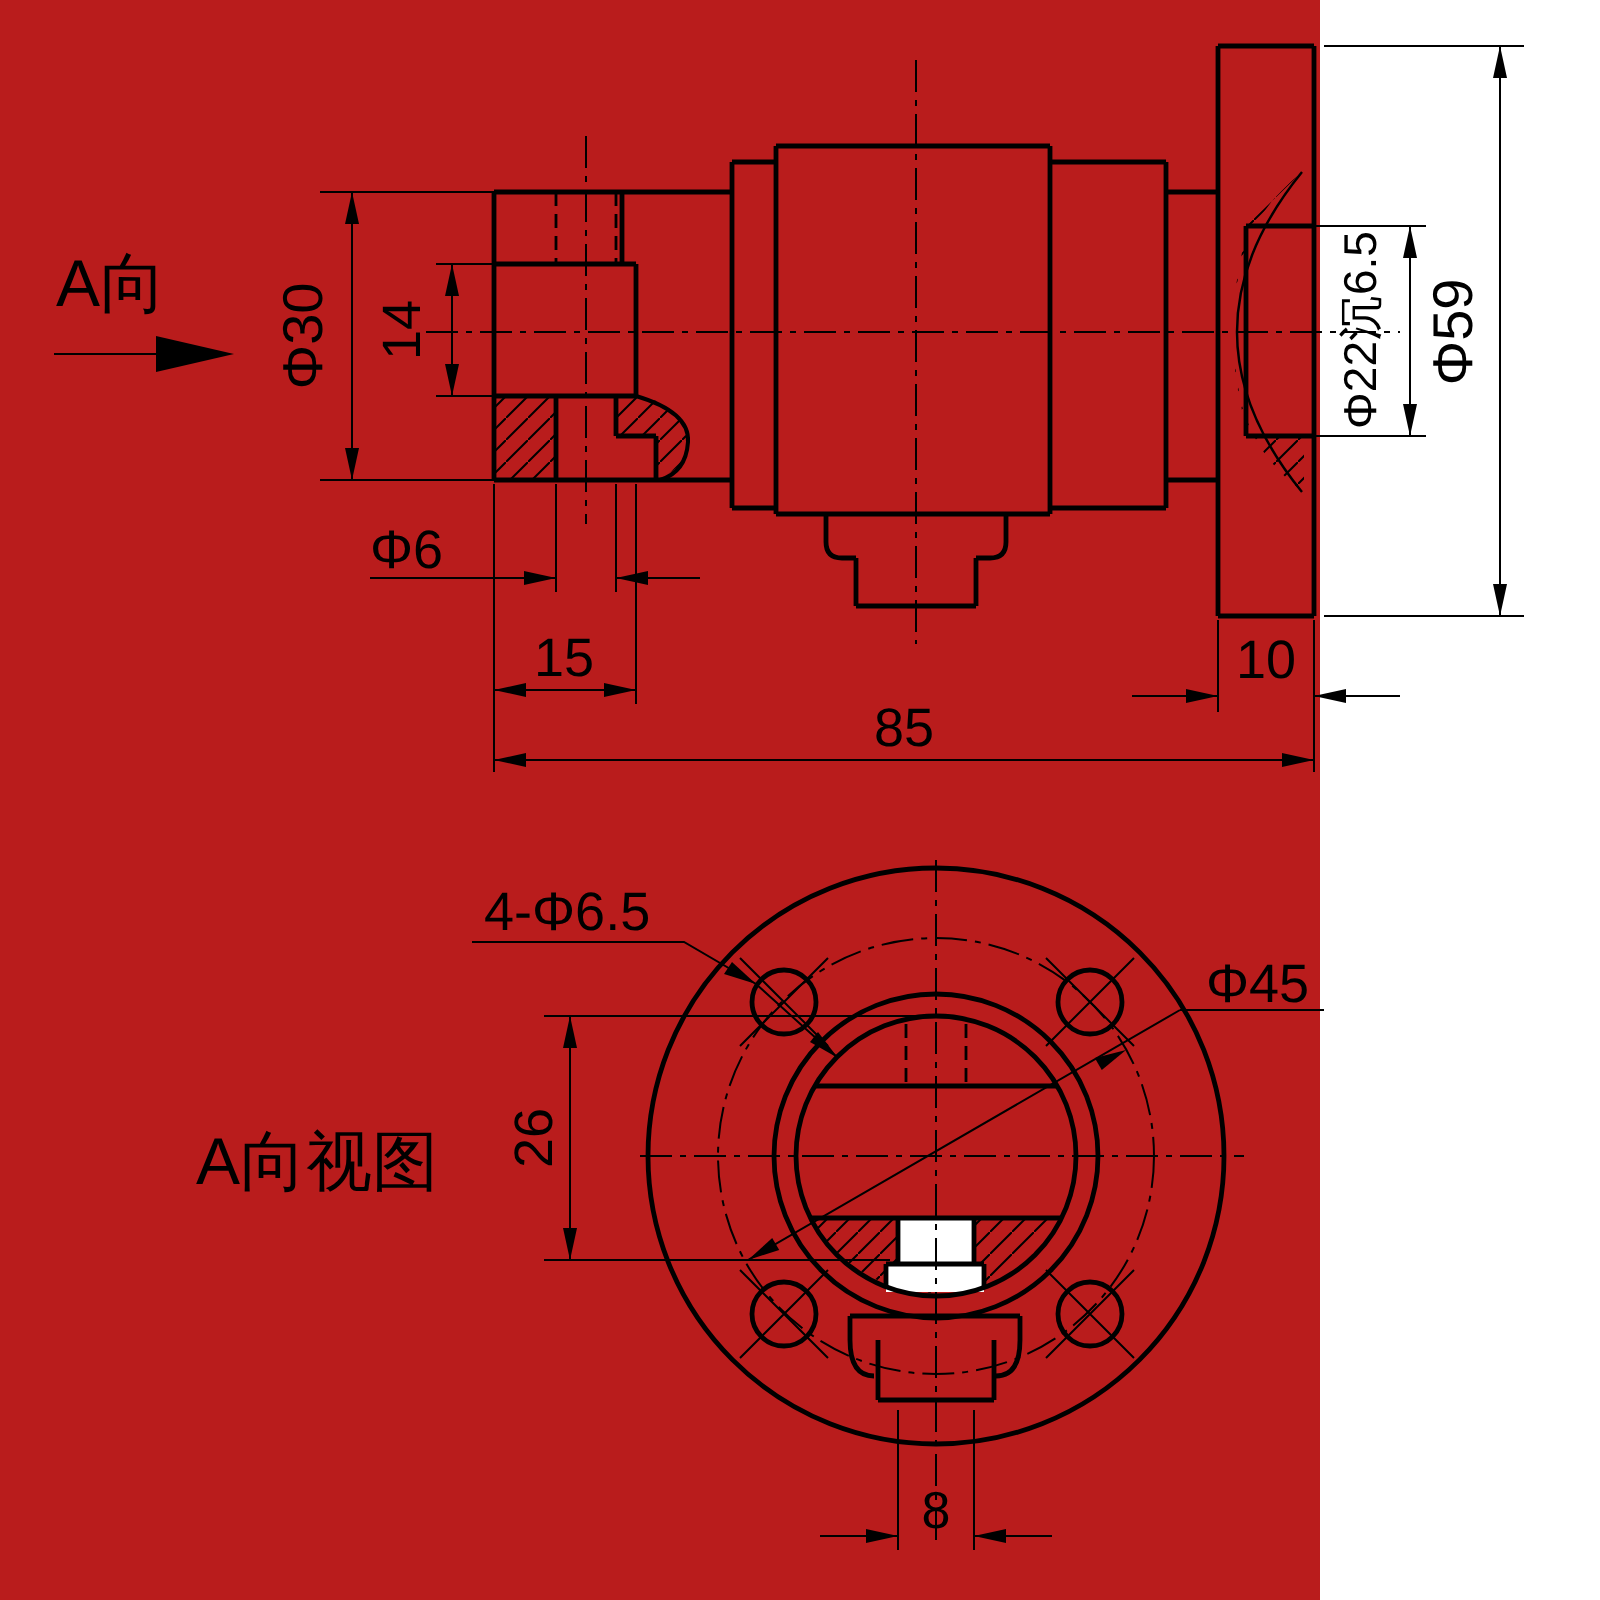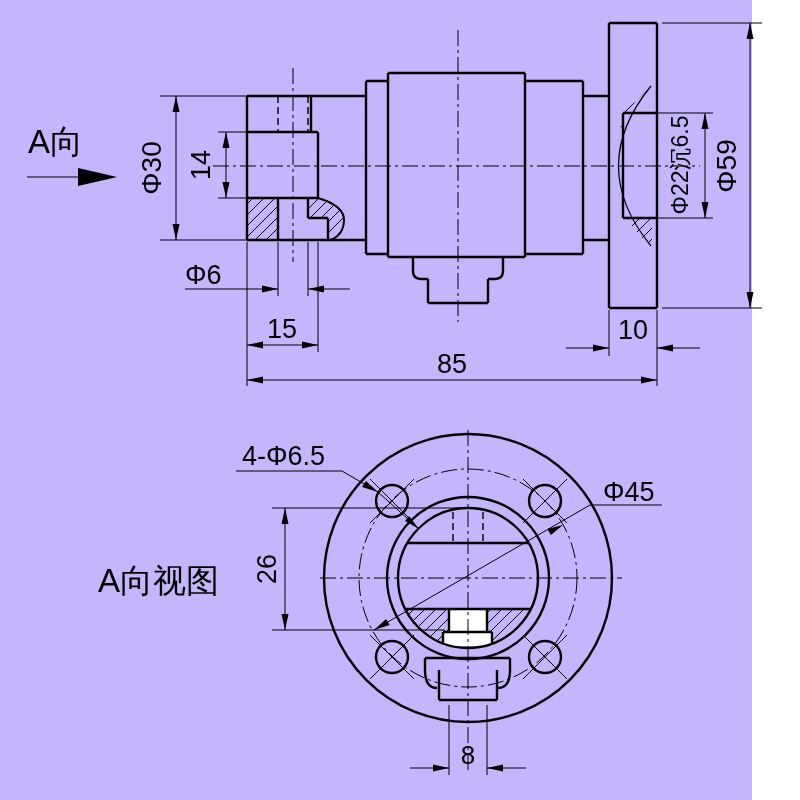--- a/index.html
+++ b/index.html
@@ -1,16 +1,16 @@
 <!DOCTYPE html>
 <html><head>
 <meta charset="utf-8">
 <style>
   html,body{margin:0;padding:0;background:#ffffff;}
-  .stage{width:752px;height:800px;background:#c4b5fd;position:relative;font-family:"Liberation Sans",sans-serif;}
+  .stage{width:660px;height:800px;background:#b91c1c;position:relative;font-family:"Liberation Sans",sans-serif;}
   svg{display:block;}
   text{fill:#000;font-family:"Liberation Sans","DejaVu Sans",sans-serif;}
   .k{stroke:#000;stroke-width:2.4;fill:none;stroke-linecap:butt;}
   .k2{stroke:#000;stroke-width:2;fill:none;}
   .t{stroke:#000;stroke-width:1;fill:none;}
   .t12{stroke:#000;stroke-width:1.2;fill:none;}
   .h{stroke:#000;stroke-width:1.4;fill:none;stroke-dasharray:7 4;}
   .c{stroke:#000;stroke-width:1;fill:none;stroke-dasharray:16 4 3 4;}
   .arr{fill:#000;stroke:none;}
   .ht{fill:url(#hx);stroke:none;}

